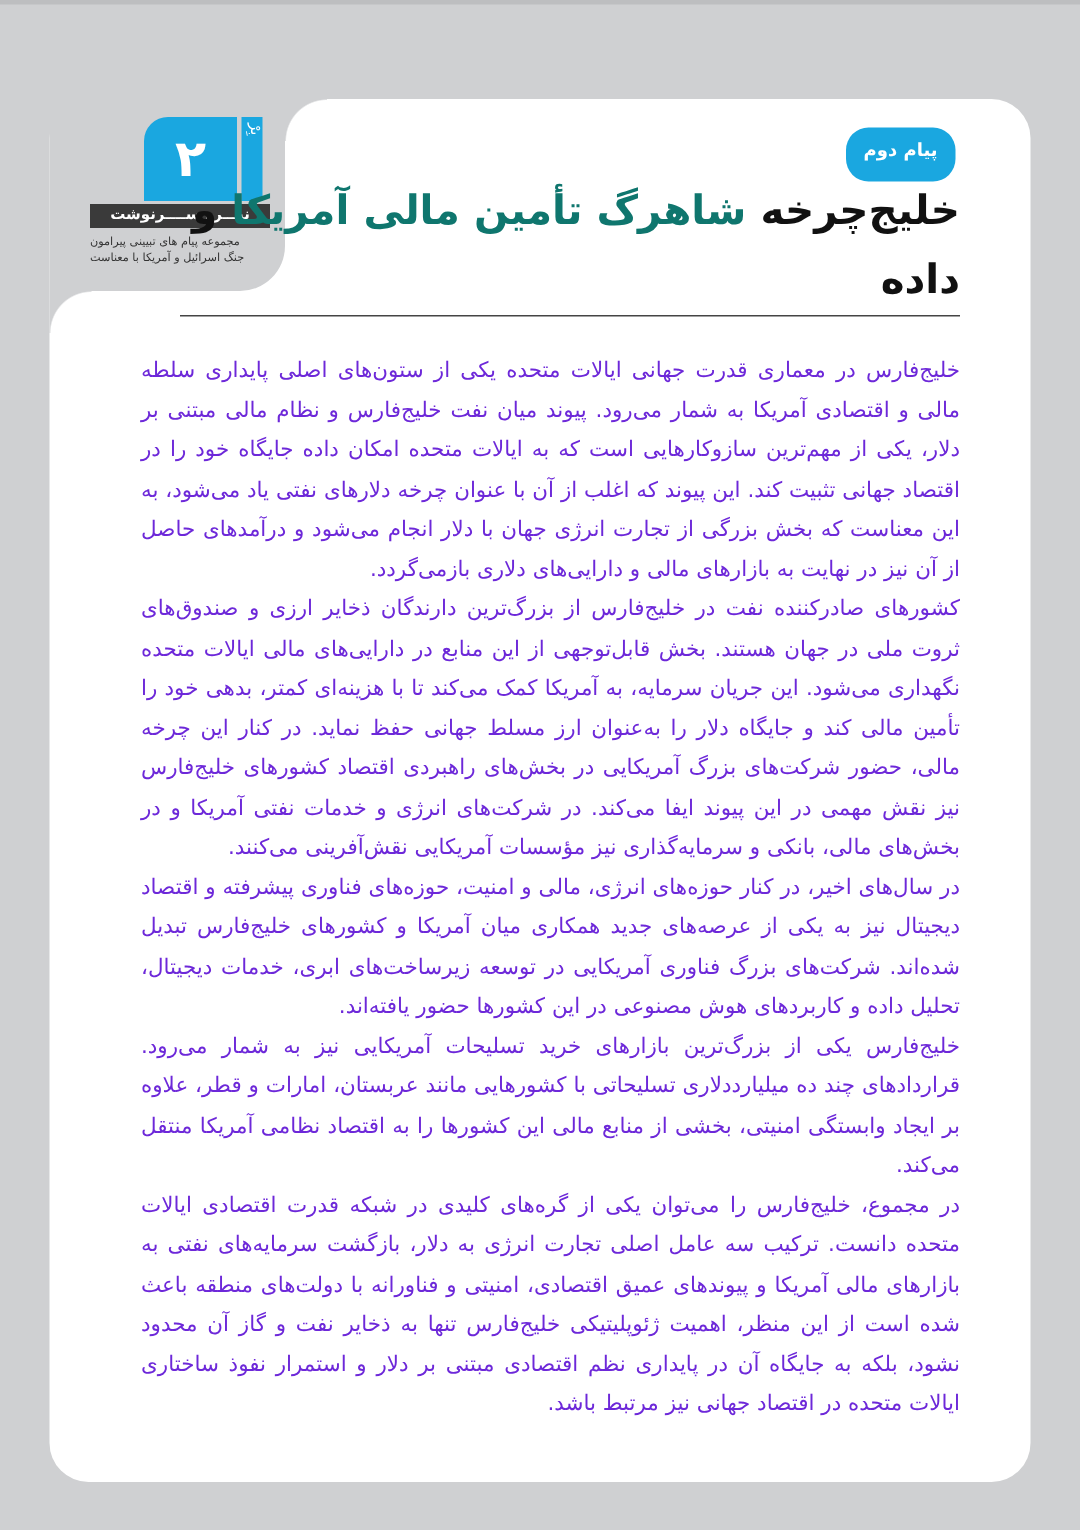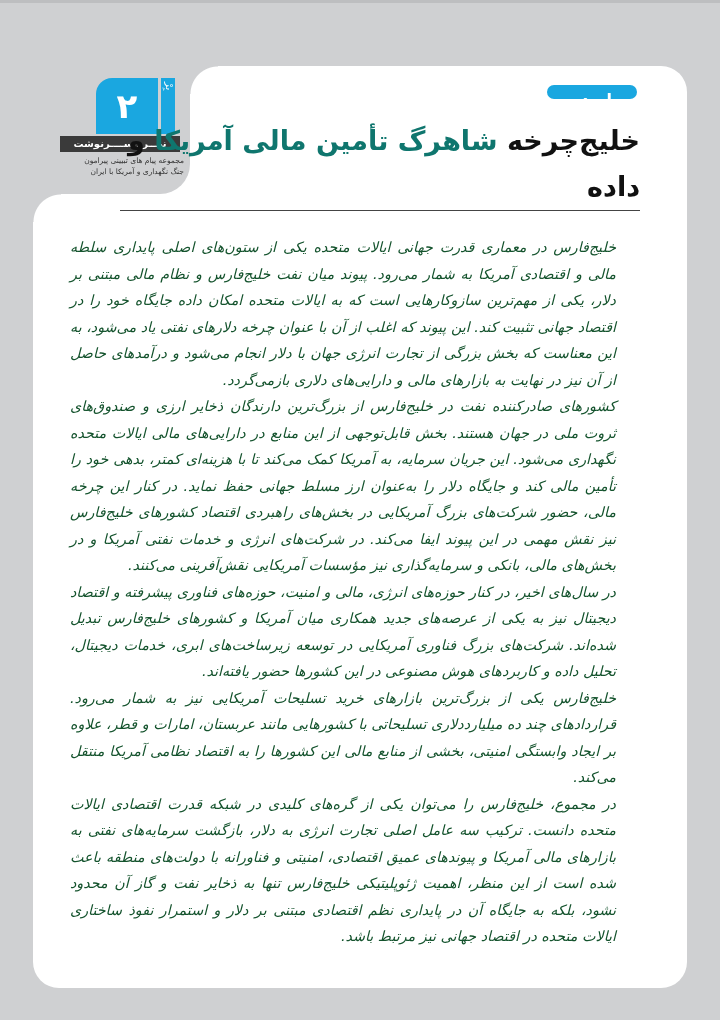--- a/index.html
+++ b/index.html
@@ -43,39 +43,39 @@
     position: absolute; left: 0; top: 4px; width: 14px; text-align: center; color: #fff;
     font-size: 10px; line-height: 12px; writing-mode: vertical-rl;
   }
   .logo-label {
     position: absolute; left: 0; top: 58px; width: 120px; height: 16px;
     background: #3a3a3a; color: #fff; font-size: 10px; line-height: 16px; text-align: center;
     font-weight: bold; direction: rtl;
   }
   .logo-sub {
     position: absolute; left: 0; top: 77px; width: 124px; color: #333;
-    font-size: 7.5px; line-height: 11px; text-align: right; direction: rtl;
+    font-size: 7.5px; line-height: 11px; text-align: left; direction: rtl;
   }
   .badge {
-    position: absolute; right: 83px; top: 85px; height: 14px; padding: 0 12px;
+    position: absolute; right: 83px; top: 85px; height: 36px; padding: 0 12px;
     background: #1aa7e0; color: #fff; border-radius: 15px;
-    font-weight: bold; font-size: 16px; line-height: 30px; direction: rtl; text-align: right;
+    font-weight: bold; font-size: 12px; line-height: 30px; direction: rtl; text-align: right;
   }
   .headline {
     position: absolute; right: 80px; top: 118px; width: 520px; direction: rtl; text-align: right;
     font-weight: bold; font-size: 27px; line-height: 46px; color: #111;
   }
   .headline .line {
     display: block; position: relative; width: fit-content; margin-left: auto;
     border-bottom: 1.5px solid #444; padding-bottom: 0; margin-bottom: 4px;
   }
   .headline .hl { color: #0f766e; }
   .body-text {
-    position: absolute; left: 70px; top: 234px; width: 546px; direction: rtl; text-align: justify;
-    text-align-last: right; color: #14532d; font-size: 14.3px; line-height: 26.5px; font-style: italic;
+    position: absolute; left: 94px; top: 234px; width: 546px; direction: rtl; text-align: justify;
+    text-align-last: right; color: #6d28d9; font-size: 14.3px; line-height: 26.5px;
   }
   .body-text p { margin: 0; }
 </style>
 </head>
 <body>
 
 <div class="top-strip"></div>
 <div class="card"></div>
 <div class="notch"></div>
 <div class="notch-round-a"></div>
@@ -84,21 +84,21 @@
 <div class="logo">
   <div class="logo-box">
     <div class="logo-num">۲</div>
   </div>
   <div class="logo-strip">
     <div class="logo-strip-glyph">بِرْ</div>
   </div>
   <div class="logo-label">نبـــرد ســــرنوشت</div>
   <div class="logo-sub">
     <div>مجموعه پیام های تبیینی پیرامون</div>
-    <div>جنگ نگهداری و آمریکا با ایران</div>
+    <div>جنگ اسرائیل و آمریکا با معناست</div>
   </div>
 </div>
 
 <div class="badge">پیام دوم</div>
 
 <div class="headline">
   <span class="line"><span>خلیج‌چرخه </span><span class="hl">شاهرگ تأمین مالی آمریکا</span><span> و داده</span></span>
 </div>
 
 <div class="body-text">

